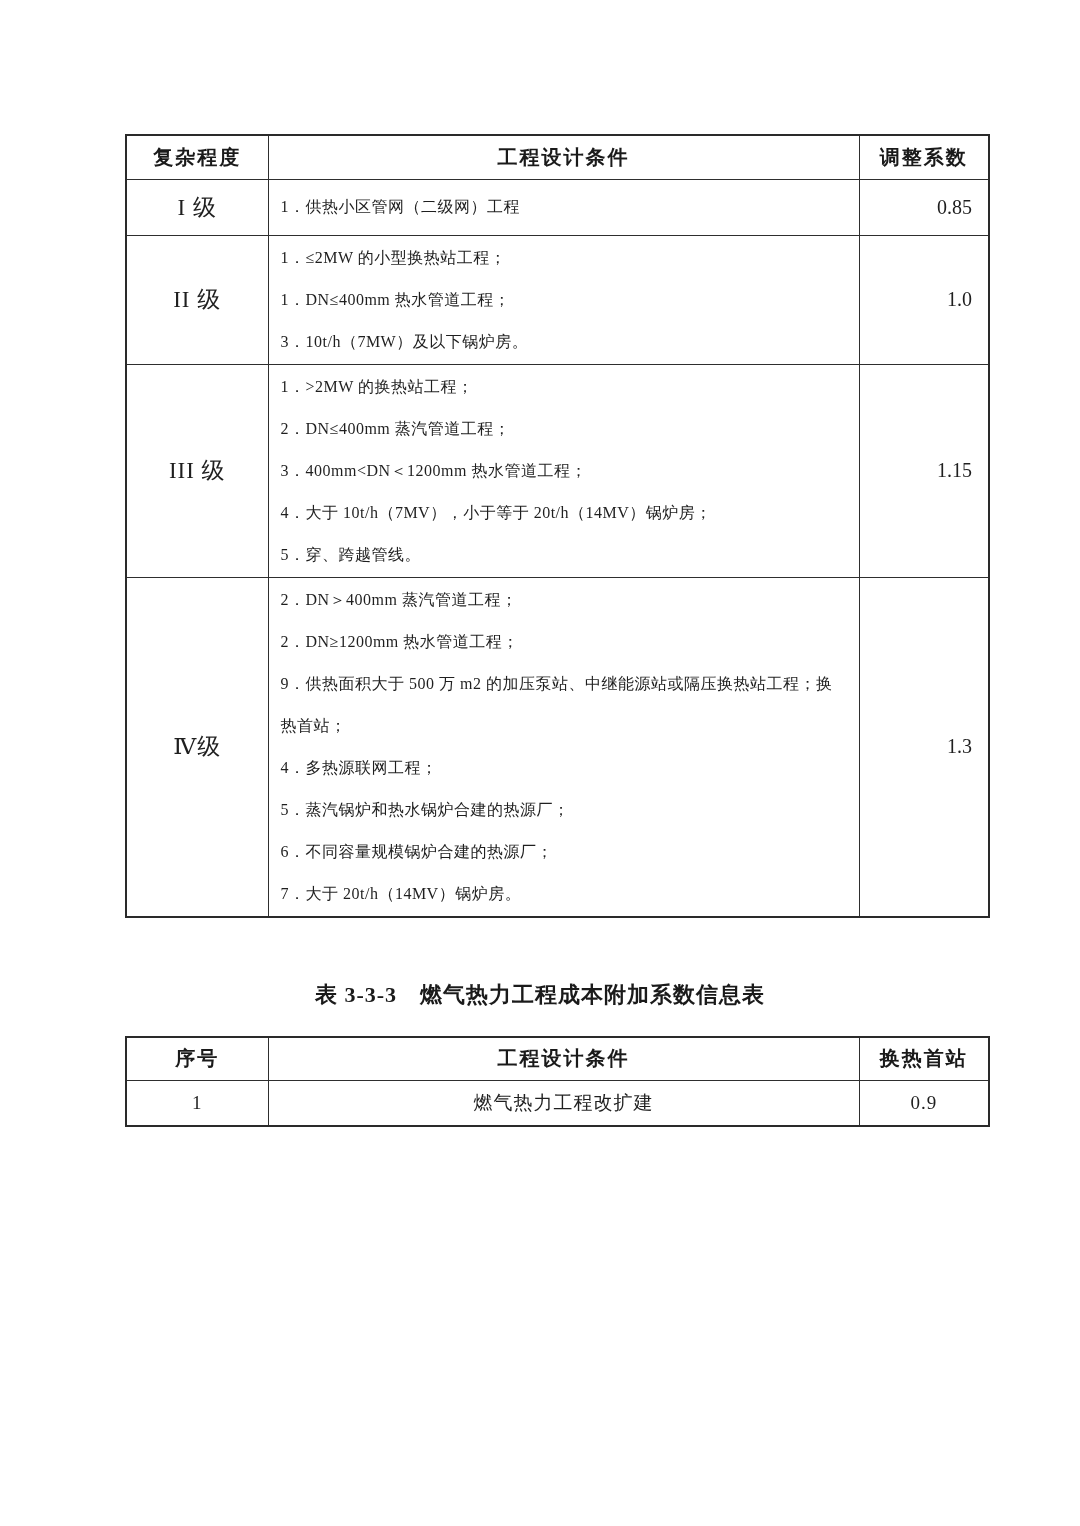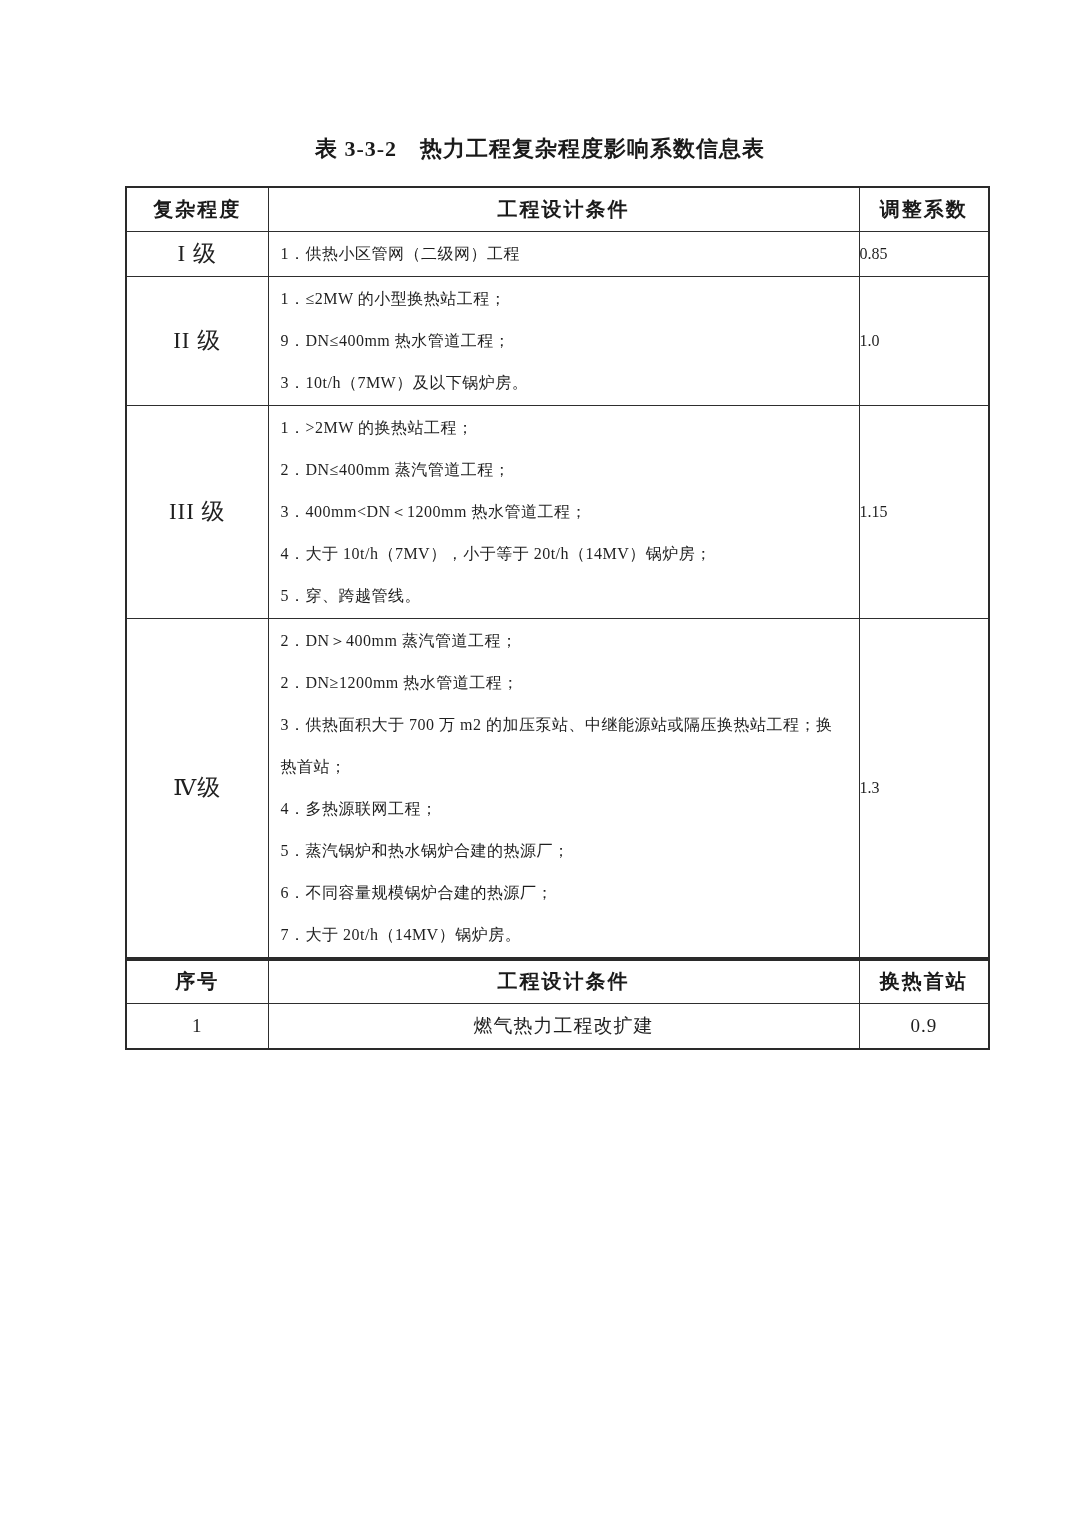--- a/index.html
+++ b/index.html
@@ -70,40 +70,39 @@
     vertical-align: middle;
     padding: 1px 12px;
     text-align: left;
   }
   .cond-line {
     font-size: 16px;
     line-height: 42px;
     letter-spacing: 0.5px;
   }
   td.coef-cell {
-    text-align: left;
+    text-align: right;
     vertical-align: middle;
-    font-size: 16px;
-    padding: 0;
+    font-size: 20px;
+    padding: 16px;
   }
   td.center-cell {
     text-align: center;
     vertical-align: middle;
     font-size: 19px;
     letter-spacing: 1px;
     line-height: 42px;
     padding: 1px 0;
   }
 </style>
 </head>
 <body>
 
 <div class="page">
 
-  <h2 class="tbl-title">表 3-3-2　热力工程复杂程度影响系数信息表</h2>
 
   <table class="tbl">
     <colgroup>
         <col class="c1">
         <col class="c2">
         <col class="c3">
       </colgroup>
     <thead>
       <tr>
         <th>复杂程度</th>
@@ -116,52 +115,53 @@
           <td class="level-cell">I 级</td>
           <td class="cond-cell">
             <div class="cond-line">1．供热小区管网（二级网）工程</div>
           </td>
           <td class="coef-cell">0.85</td>
         </tr>
         <tr>
           <td class="level-cell">II 级</td>
           <td class="cond-cell">
             <div class="cond-line">1．≤2MW 的小型换热站工程；</div>
-            <div class="cond-line">9．DN≤400mm 热水管道工程；</div>
+            <div class="cond-line">1．DN≤400mm 热水管道工程；</div>
             <div class="cond-line">3．10t/h（7MW）及以下锅炉房。</div>
           </td>
           <td class="coef-cell">1.0</td>
         </tr>
         <tr>
           <td class="level-cell">III 级</td>
           <td class="cond-cell">
             <div class="cond-line">1．&gt;2MW 的换热站工程；</div>
             <div class="cond-line">2．DN≤400mm 蒸汽管道工程；</div>
             <div class="cond-line">3．400mm&lt;DN＜1200mm 热水管道工程；</div>
             <div class="cond-line">4．大于 10t/h（7MV），小于等于 20t/h（14MV）锅炉房；</div>
             <div class="cond-line">5．穿、跨越管线。</div>
           </td>
           <td class="coef-cell">1.15</td>
         </tr>
         <tr>
           <td class="level-cell">Ⅳ级</td>
           <td class="cond-cell">
             <div class="cond-line">2．DN＞400mm 蒸汽管道工程；</div>
             <div class="cond-line">2．DN≥1200mm 热水管道工程；</div>
-            <div class="cond-line">3．供热面积大于 700 万 m2 的加压泵站、中继能源站或隔压换热站工程；换热首站；</div>
+            <div class="cond-line">9．供热面积大于 500 万 m2 的加压泵站、中继能源站或隔压换热站工程；换热首站；</div>
             <div class="cond-line">4．多热源联网工程；</div>
             <div class="cond-line">5．蒸汽锅炉和热水锅炉合建的热源厂；</div>
             <div class="cond-line">6．不同容量规模锅炉合建的热源厂；</div>
             <div class="cond-line">7．大于 20t/h（14MV）锅炉房。</div>
           </td>
           <td class="coef-cell">1.3</td>
         </tr>
       </tbody>
   </table>
 
+  <h2 class="tbl-title title2">表 3-3-3　燃气热力工程成本附加系数信息表</h2>
 
   <table class="tbl">
     <colgroup>
         <col class="c1">
         <col class="c2">
         <col class="c3">
       </colgroup>
     <thead>
       <tr>
         <th>序号</th>

